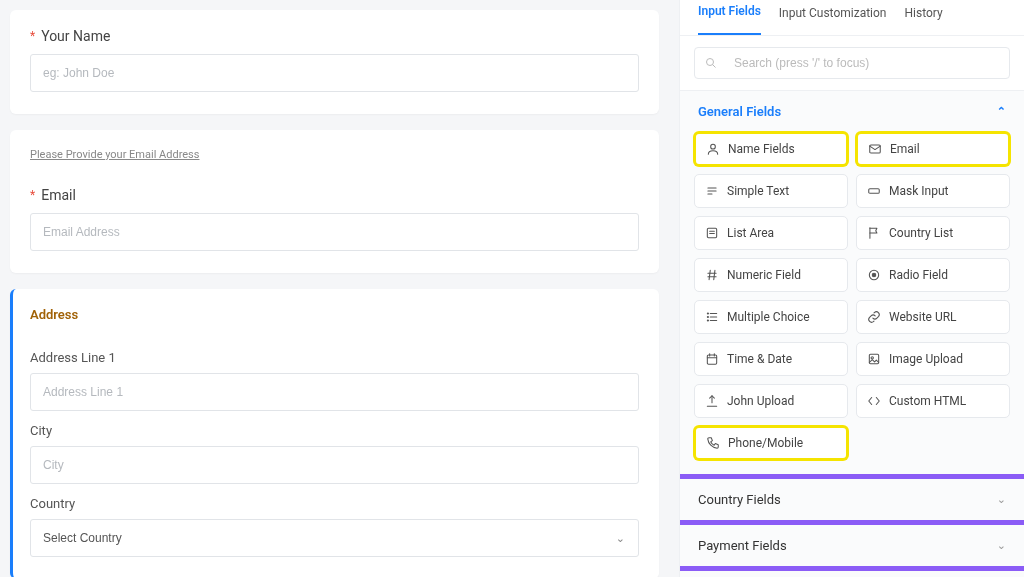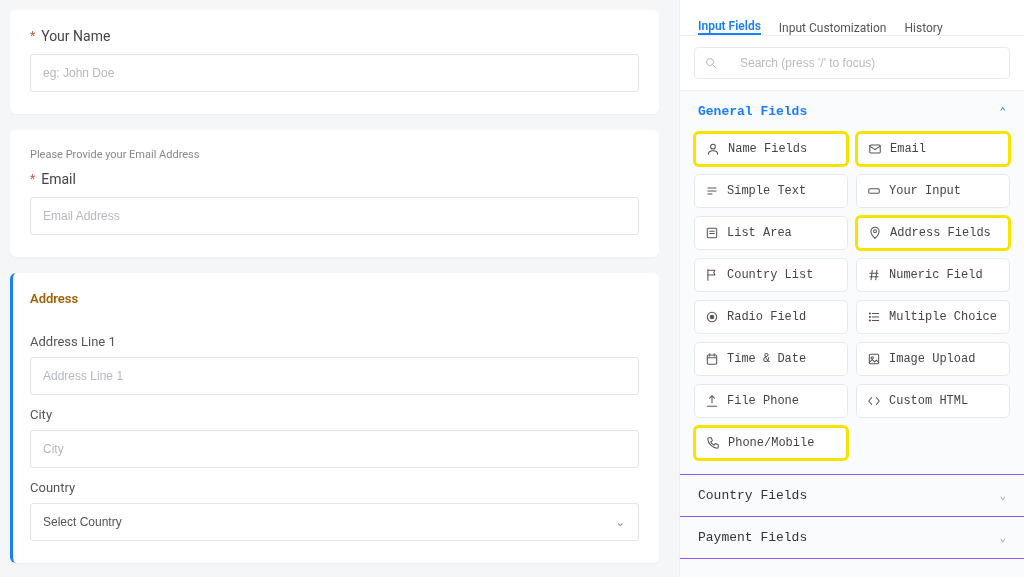--- a/index.html
+++ b/index.html
@@ -19,21 +19,21 @@
       overflow-y: auto;
     }
     .form-card {
       background: #fff;
       border-radius: 6px;
       padding: 18px 20px 22px 20px;
       margin-bottom: 16px;
       box-shadow: 0 1px 2px rgba(0,0,0,0.04);
     }
     .form-card.active-border { border-left: 3px solid #1a7efb; padding-left: 17px; }
-    .helper-text { font-size: 11px; color: #888; margin-bottom: 10px; }
+    .helper-text { font-size: 11px; color: #888; margin-bottom: 26px; text-decoration: underline; }
     .field-label {
       font-size: 14px;
       color: #444;
       margin-bottom: 10px;
       display: flex;
       align-items: center;
       gap: 6px;
     }
     .req-star { color: #e74c3c; font-size: 12px; }
     .form-input, .form-select {
@@ -75,47 +75,46 @@
     .tabs {
       display: flex;
       gap: 18px;
       padding: 0 18px;
       border-bottom: 1px solid #eef0f3;
       height: 36px;
       align-items: flex-end;
     }
     .tab {
       font-size: 12px;
-      padding-bottom: 0;
+      padding-bottom: 15px;
       cursor: pointer;
       color: #555;
     }
     .tab.active {
       color: #1a7efb;
       font-weight: 600;
       border-bottom: 2px solid #1a7efb;
     }
     .search-wrap { padding: 11px 14px; border-bottom: 1px solid #eef0f3; }
     .search-inner {
       border: 1px solid #e6e9ed;
       border-radius: 4px;
       height: 32px;
       display: flex;
       align-items: center;
       padding: 0 10px;
-      gap: 23px;
+      gap: 17px;
       color: #aaa;
     }
     .search-input {
       border: none; outline: none; font-size: 12px; flex: 1; color: #333;
     }
     .search-input::placeholder { color: #bbb; }
     .accordion-section {
-      border-bottom: 1px solid #8b5cf6;
-      font-family: Liberation Mono, monospace;
+      border-bottom: 5px solid #8b5cf6;
     }
     .accordion-header {
       display: flex;
       justify-content: space-between;
       align-items: center;
       padding: 13px 18px;
       cursor: pointer;
       font-size: 13px;
       color: #333;
     }
@@ -249,40 +248,31 @@
               </svg>
             </span>
             <span>Simple Text</span>
           </div>
           <div class="field-item">
             <span class="field-icon">
               <svg width="14" height="14" viewBox="0 0 24 24" fill="none" stroke="#555" stroke-width="1.8" stroke-linecap="round" stroke-linejoin="round">
                 <rect x="3" y="8" width="18" height="8" rx="2"></rect>
               </svg>
             </span>
-            <span>Your Input</span>
+            <span>Mask Input</span>
           </div>
           <div class="field-item">
             <span class="field-icon">
               <svg width="14" height="14" viewBox="0 0 24 24" fill="none" stroke="#555" stroke-width="1.8" stroke-linecap="round" stroke-linejoin="round">
                 <rect x="4" y="4" width="16" height="16" rx="2"></rect>
                 <line x1="8" y1="9" x2="16" y2="9"></line>
                 <line x1="8" y1="13" x2="16" y2="13"></line>
               </svg>
             </span>
             <span>List Area</span>
-          </div>
-          <div class="field-item highlighted">
-            <span class="field-icon">
-              <svg width="14" height="14" viewBox="0 0 24 24" fill="none" stroke="#555" stroke-width="1.8" stroke-linecap="round" stroke-linejoin="round">
-                <path d="M12 21s-7-6-7-12a7 7 0 0114 0c0 6-7 12-7 12z"></path>
-                <circle cx="12" cy="9" r="2.5"></circle>
-              </svg>
-            </span>
-            <span>Address Fields</span>
           </div>
           <div class="field-item">
             <span class="field-icon">
               <svg width="14" height="14" viewBox="0 0 24 24" fill="none" stroke="#555" stroke-width="1.8" stroke-linecap="round" stroke-linejoin="round">
                 <path d="M5 3v18"></path>
                 <path d="M5 4h12l-2 4 2 4H5"></path>
               </svg>
             </span>
             <span>Country List</span>
           </div>
@@ -315,20 +305,29 @@
                 <circle cx="5" cy="6" r="1"></circle>
                 <circle cx="5" cy="12" r="1"></circle>
                 <circle cx="5" cy="18" r="1"></circle>
               </svg>
             </span>
             <span>Multiple Choice</span>
           </div>
           <div class="field-item">
             <span class="field-icon">
               <svg width="14" height="14" viewBox="0 0 24 24" fill="none" stroke="#555" stroke-width="1.8" stroke-linecap="round" stroke-linejoin="round">
+                <path d="M10 14a5 5 0 007 0l3-3a5 5 0 00-7-7l-1 1"></path>
+                <path d="M14 10a5 5 0 00-7 0l-3 3a5 5 0 007 7l1-1"></path>
+              </svg>
+            </span>
+            <span>Website URL</span>
+          </div>
+          <div class="field-item">
+            <span class="field-icon">
+              <svg width="14" height="14" viewBox="0 0 24 24" fill="none" stroke="#555" stroke-width="1.8" stroke-linecap="round" stroke-linejoin="round">
                 <rect x="4" y="5" width="16" height="16" rx="2"></rect>
                 <line x1="4" y1="10" x2="20" y2="10"></line>
                 <line x1="8" y1="3" x2="8" y2="7"></line>
                 <line x1="16" y1="3" x2="16" y2="7"></line>
               </svg>
             </span>
             <span>Time &amp; Date</span>
           </div>
           <div class="field-item">
             <span class="field-icon">
@@ -341,21 +340,21 @@
             <span>Image Upload</span>
           </div>
           <div class="field-item">
             <span class="field-icon">
               <svg width="14" height="14" viewBox="0 0 24 24" fill="none" stroke="#555" stroke-width="1.8" stroke-linecap="round" stroke-linejoin="round">
                 <path d="M12 3v12"></path>
                 <path d="M8 7l4-4 4 4"></path>
                 <path d="M4 21h16"></path>
               </svg>
             </span>
-            <span>File Phone</span>
+            <span>John Upload</span>
           </div>
           <div class="field-item">
             <span class="field-icon">
               <svg width="14" height="14" viewBox="0 0 24 24" fill="none" stroke="#555" stroke-width="1.8" stroke-linecap="round" stroke-linejoin="round">
                 <path d="M8 6l-5 6 5 6"></path>
                 <path d="M16 6l5 6-5 6"></path>
               </svg>
             </span>
             <span>Custom HTML</span>
           </div>

